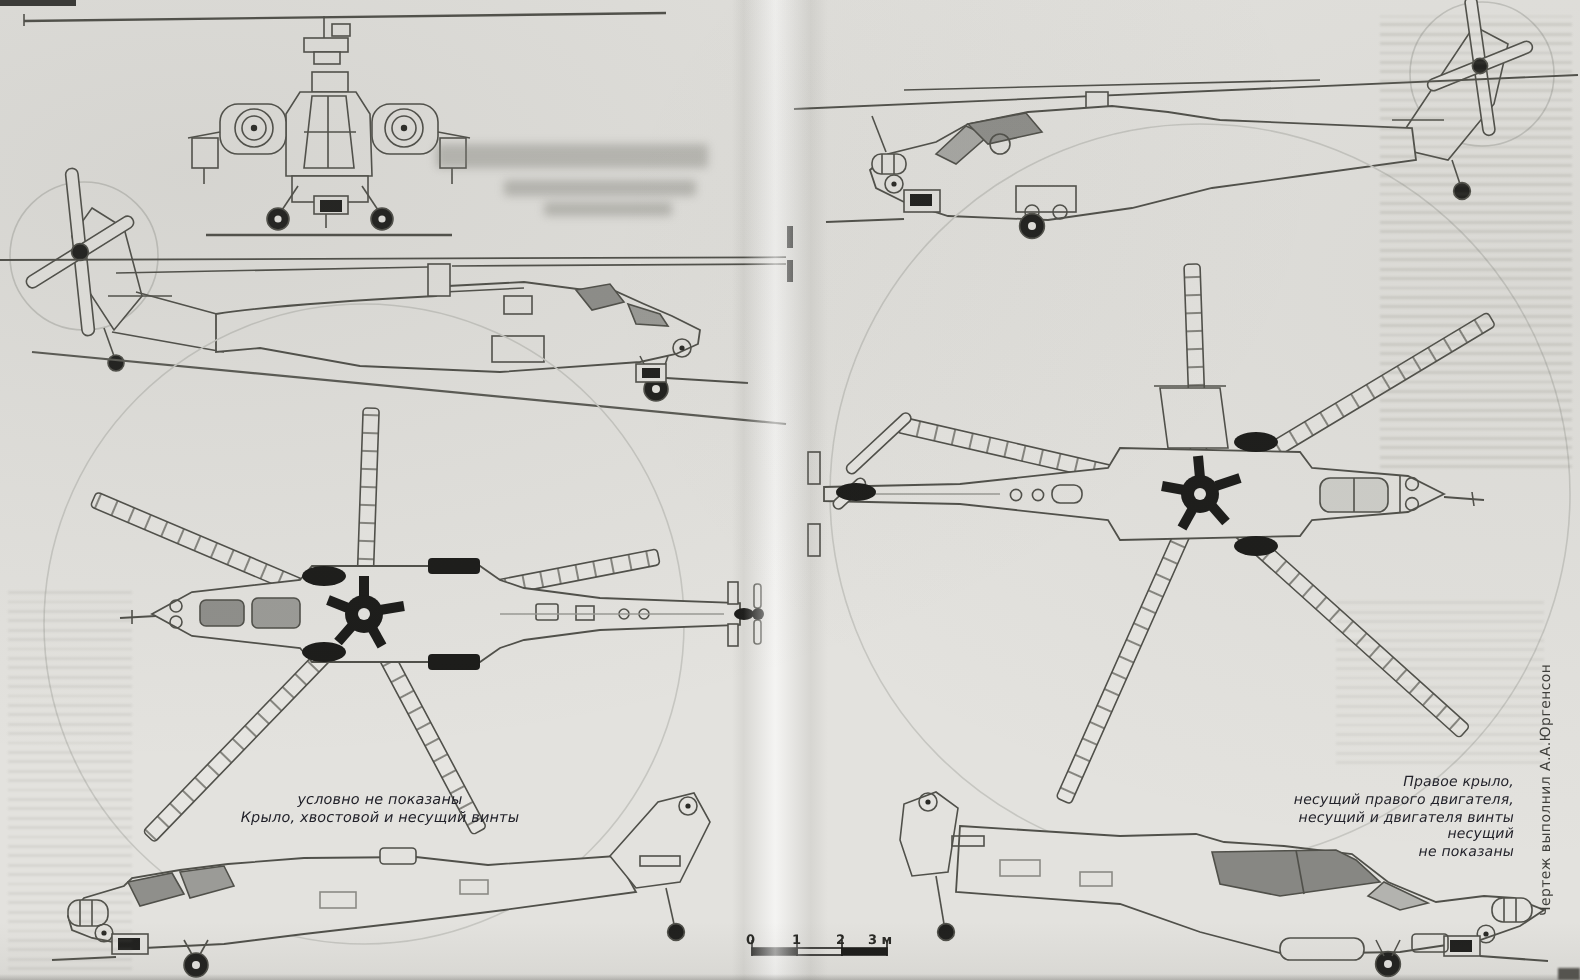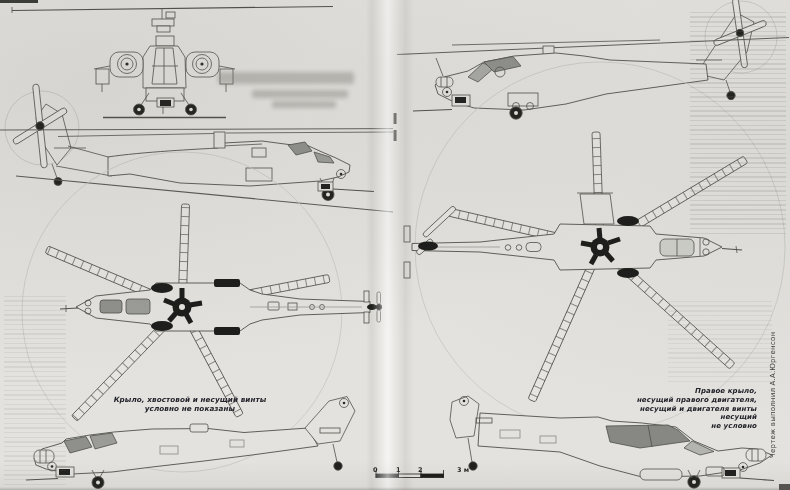--- a/index.html
+++ b/index.html
@@ -17,21 +17,21 @@
   .edge-top-left{position:absolute;left:0;top:0;width:38px;height:3px;background:#3b3b38;}
   .edge-bottom{position:absolute;left:0;top:487px;width:790px;height:3px;
         background:linear-gradient(0deg, rgba(60,60,55,.25), transparent);}
   .edge-corner-br{position:absolute;left:779px;top:484px;width:11px;height:6px;
         background:#55544f;filter:blur(.6px);}
   .bleed{position:absolute;pointer-events:none;filter:blur(.5px);
         background:repeating-linear-gradient(0deg, rgba(118,118,110,.17) 0px,
         rgba(118,118,110,.17) 1.4px, transparent 1.4px, transparent 4.7px);}
   .smudge{position:absolute;background:rgba(128,128,122,.42);filter:blur(2.1px);
         border-radius:2px;pointer-events:none;}
-  .cap{position:absolute;font-style:italic;font-weight:bold;color:#22222a;
+  .cap{position:absolute;font-style:italic;font-weight:normal;color:#22222a;
         letter-spacing:.1px;}
   .cap-center{text-align:center;}
   .cap-right{text-align:right;}
   .credit{position:absolute;left:769px;top:458px;width:132px;
         transform:rotate(-90deg);transform-origin:0 0;
         font-size:7px;color:#3e3e3a;letter-spacing:.2px;}
   .tick{position:absolute;top:466px;font-size:6.5px;font-weight:bold;color:#2a2a26;}
 </style>
 </head>
 <body>
@@ -359,32 +359,32 @@
 <div class="smudge" style="left:252px;top:90px;width:96px;height:8px;"></div>
 <div class="smudge" style="left:272px;top:101px;width:64px;height:7px;"></div>
 
 <div class="fold"></div>
 <div class="tint"></div>
 <div class="edge-top-left"></div>
 <div class="edge-bottom"></div>
 <div class="edge-corner-br"></div>
 
 <div class="cap cap-center" style="left:90px;top:395px;width:200px;font-size:7.2px;line-height:9px;">
+  <div>условно не показаны</div>
   <div>Крыло, хвостовой и несущий винты</div>
-  <div>условно не показаны</div>
 </div>
 
 <div class="cap cap-right" style="left:600px;top:387px;width:157px;font-size:7px;line-height:8.8px;">
   <div>Правое крыло,</div>
   <div>несущий правого двигателя,</div>
   <div>несущий и двигателя винты</div>
   <div>несущий</div>
-  <div>не условно</div>
+  <div>не показаны</div>
 </div>
 
 <div class="credit">Чертеж выполнил А.А.Юргенсон</div>
 
 <span class="tick" style="left:373px;">0</span>
 <span class="tick" style="left:396px;">1</span>
 <span class="tick" style="left:418px;">2</span>
-<span class="tick" style="left:457px;">3 м</span>
+<span class="tick" style="left:434px;">3 м</span>
 
 </div>
 
 </body></html>

